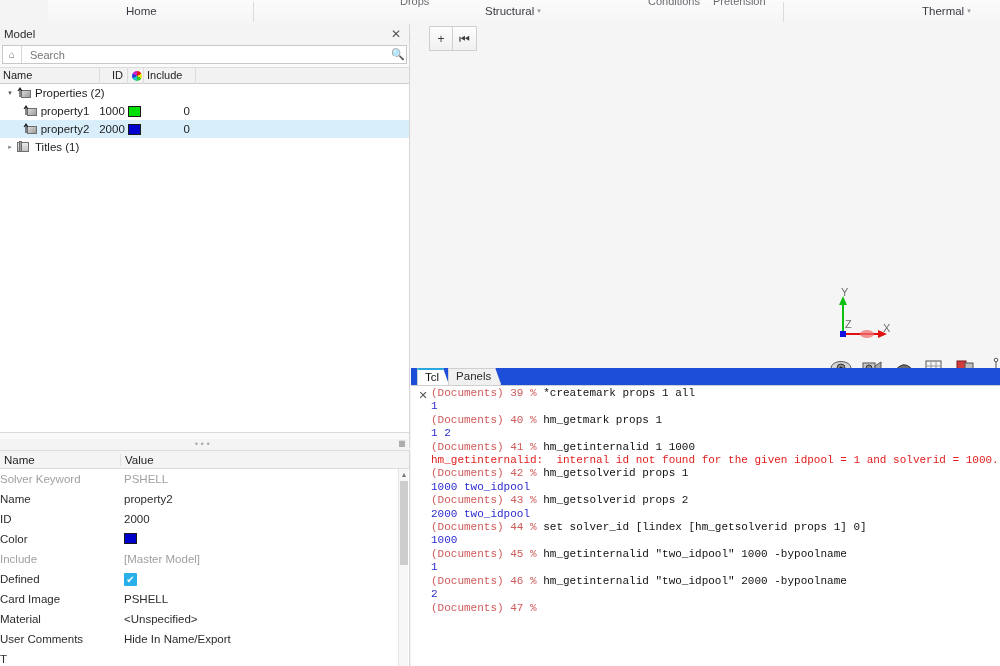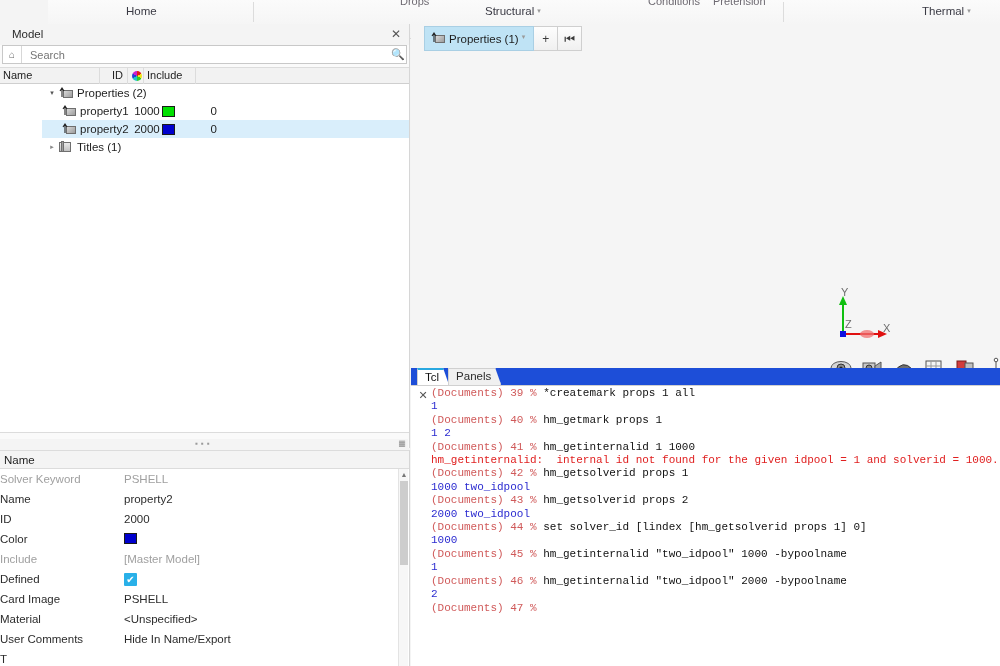--- a/index.html
+++ b/index.html
@@ -34,21 +34,21 @@
   }
   .caret { font-size:7px; color:#9a9a9a; margin-left:3px; position:relative; top:-2px;}
 
   
   .model-panel {
     position:absolute; left:0; top:24px; width:410px; height:424px;
     background:#fafafa; border-right:1px solid #d6d6d6;
   }
   .mp-title {
     position:relative; height:21px; line-height:21px;
-    padding-left:12px; font-size:11.5px; color:#2b2b2b;
+    padding-left:4px; font-size:11.5px; color:#2b2b2b;
     background:#f4f4f4;
   }
   .mp-close {
     position:absolute; right:6px; top:2px; width:14px; height:16px;
     line-height:16px; text-align:center; font-size:12px; color:#555;
     cursor:pointer;
   }
   .search-row {
     display:flex; align-items:center; height:19px;
     margin:0 2px; background:#fff; border:1px solid #c8c8c8;
@@ -75,21 +75,21 @@
   .th-id { width:28px; text-align:right; padding-right:4px;}
   .th-color { width:16px; display:flex; align-items:center; justify-content:center; border-right:1px solid #dcdcdc;}
   .th-include { width:52px; }
   .th-rest { flex:1; border-right:0; }
   .colorwheel {
     width:10px; height:10px; border-radius:50%;
     background: conic-gradient(#e21b1b 0deg 60deg,#f2e41c 60deg 120deg,#2ecb2e 120deg 180deg,#21c7c7 180deg 240deg,#2440d8 240deg 300deg,#cd1fcd 300deg 360deg);
   }
 
   .tree-body { background:#fff; height:349px; position:relative; overflow:hidden;
-               border-bottom:1px solid #dcdcdc;padding-left:42px;}
+               border-bottom:1px solid #dcdcdc;}
   .trow { display:flex; height:18px; align-items:center; font-size:11.5px; }
   .trow.sel { background:#d9eefb; }
   .twist { width:12px; text-align:center; font-size:7px; color:#555; flex:0 0 12px;}
   .twist.closed { color:#888; }
   .tname { color:#1d1d1d; white-space:nowrap; }
   .tid { width:36px; text-align:right; color:#1d1d1d; }
   .tcolor { width:20px; display:flex; justify-content:center;}
   .swatch { width:13px; height:11px; border:1px solid #1a1a1a; }
   .tinc { width:46px; text-align:right; color:#1d1d1d;}
 
@@ -328,20 +328,21 @@
   <div class="splitter">
     <div class="split-bar">
       <span class="split-dots">▪▪▪</span>
     </div>
     <div class="split-grip">▦</div>
   </div>
 
   <div class="prop-panel">
     <div class="prop-head">
       <div class="ph ph-name">Name</div>
+      <div class="ph ph-val">Value</div>
     </div>
     <div class="prop-rows">
       <div id="prop-host">
           <div class="prow dim">
             <div class="pname">Solver Keyword</div>
             <div class="pval">PSHELL</div>
           </div>
           <div class="prow">
             <div class="pname">Name</div>
             <div class="pval">property2</div>
@@ -381,30 +382,20 @@
         </div>
       <div class="pscroll">
         <div class="uparr">▲</div>
         <div class="thumb"></div>
       </div>
     </div>
   </div>
 
   <div class="main">
     <div class="tabbar">
-      <div class="entity-tab">
-        <span class="ico-prop">
-          <span class="blk"></span>
-          <svg class="arrw" viewBox="0 0 6 11">
-              <path d="M3 10 L3 2 M1 4 L3 1 L5 4" stroke="#222" fill="none" stroke-width="1.1"></path>
-            </svg>
-        </span>
-        <span>Properties (1)</span>
-        <span class="caret">▾</span>
-      </div>
       <div class="tb-btn">+</div>
       <div class="tb-btn">⏮</div>
     </div>
 
     <div class="triad">
       <svg width="70" height="58" viewBox="0 0 70 58">
         <line x1="10" y1="48" x2="10" y2="16" stroke="#10c010" stroke-width="2"></line>
         <polygon points="10,10 6,19 14,19" fill="#10c010"></polygon>
         <line x1="10" y1="48" x2="48" y2="48" stroke="#e01010" stroke-width="2"></line>
         <polygon points="54,48 45,44 45,52" fill="#e01010"></polygon>

